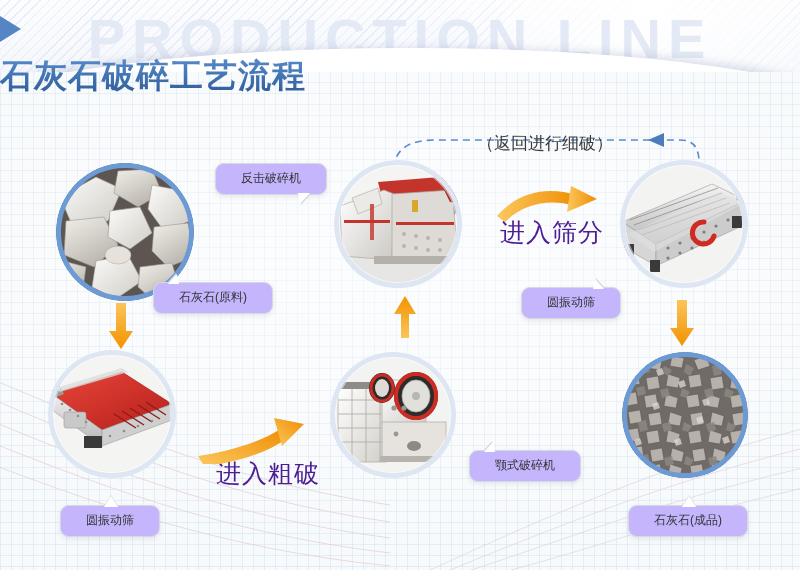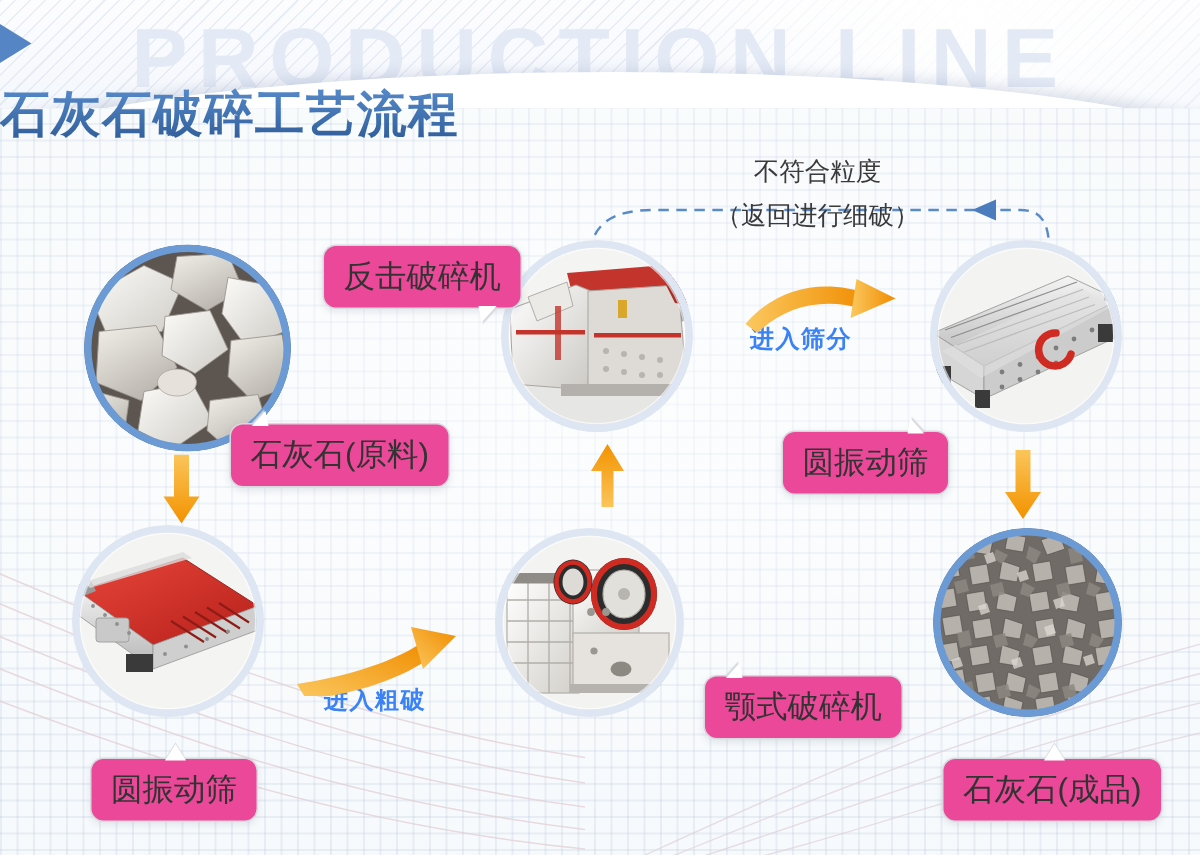--- a/index.html
+++ b/index.html
@@ -82,23 +82,23 @@
   .ring-soft{
     border:5px solid #dde6f2;
     box-shadow:0 4px 9px rgba(120,145,180,.22), inset 0 0 0 1px rgba(255,255,255,.6);
   }
   .photo{position:absolute;left:0;top:0;width:100%;height:100%;border-radius:50%;overflow:hidden;}
   .photo svg{display:block;width:100%;height:100%;}
 
   
   .callout{
     position:absolute;
-    background:#ec4899;border:1px solid #d6d9de;border-radius:9px;
-    padding:6px 13px 7px;
-    font-size:21px;color:#333;white-space:nowrap;
+    background:#c4b5fd;border:1px solid #d6d9de;border-radius:9px;
+    padding:6px 25px 7px;
+    font-size:12px;color:#333;white-space:nowrap;
     box-shadow:0 2px 5px rgba(110,125,150,.16);
   }
   .callout .tail{
     position:absolute;width:0;height:0;
   }
   .tail-top-left{
     top:-9px;left:14px;
     border-left:9px solid transparent;border-right:2px solid transparent;
     border-bottom:10px solid #fff;
     filter:drop-shadow(-1px -1px 0 #d6d9de);
@@ -117,21 +117,21 @@
   }
   .tail-top-mid{
     top:-10px;left:50%;margin-left:-6px;
     border-left:7px solid transparent;border-right:7px solid transparent;
     border-bottom:11px solid #fff;
     filter:drop-shadow(0 -1px 0 #d6d9de);
   }
 
   
   .steptext{
-    position:absolute;font-size:16px;font-weight:bold;color:#3b82f6;
+    position:absolute;font-size:25px;font-weight:normal;color:#4c1d95;
     letter-spacing:1px;white-space:nowrap;
   }
   .dashtext{
     position:absolute;text-align:center;white-space:nowrap;
     font-size:17px;color:#3a3a3a;
   }
   .arrow-svg{position:absolute;}
 </style>
 </head>
 <body>
@@ -170,21 +170,20 @@
   </div>
   <div class="title-wrap">
     <span class="play-tri"></span>
     <span class="title">石灰石破碎工艺流程</span>
   </div>
 
   <svg class="arrow-svg" style="left:380px;top:118px;" width="330" height="70">
     <path d="M12,62 C12,32 26,22 56,22 L300,22 C318,22 320,34 320,62" fill="none" stroke="#5a8bc8" stroke-width="1.6" stroke-dasharray="7,5"></path>
     <polygon points="268,22 284,15 284,29" fill="#4a7cbe"></polygon>
   </svg>
-  <div class="dashtext" style="left:430px;top:103px;width:230px;">不符合粒度</div>
   <div class="dashtext" style="left:430px;top:132px;width:230px;font-family:Liberation Mono, monospace;">（返回进行细破）</div>
 
   <div class="node" style="left:56px;top:163px;">
     <div class="circ" style="width:138px;height:138px;">
       <div class="photo">
         <svg viewBox="0 0 138 138" preserveAspectRatio="none">
           <defs>
             <clipPath id="c1">
                 <circle cx="69" cy="69" r="69"></circle>
               </clipPath>

